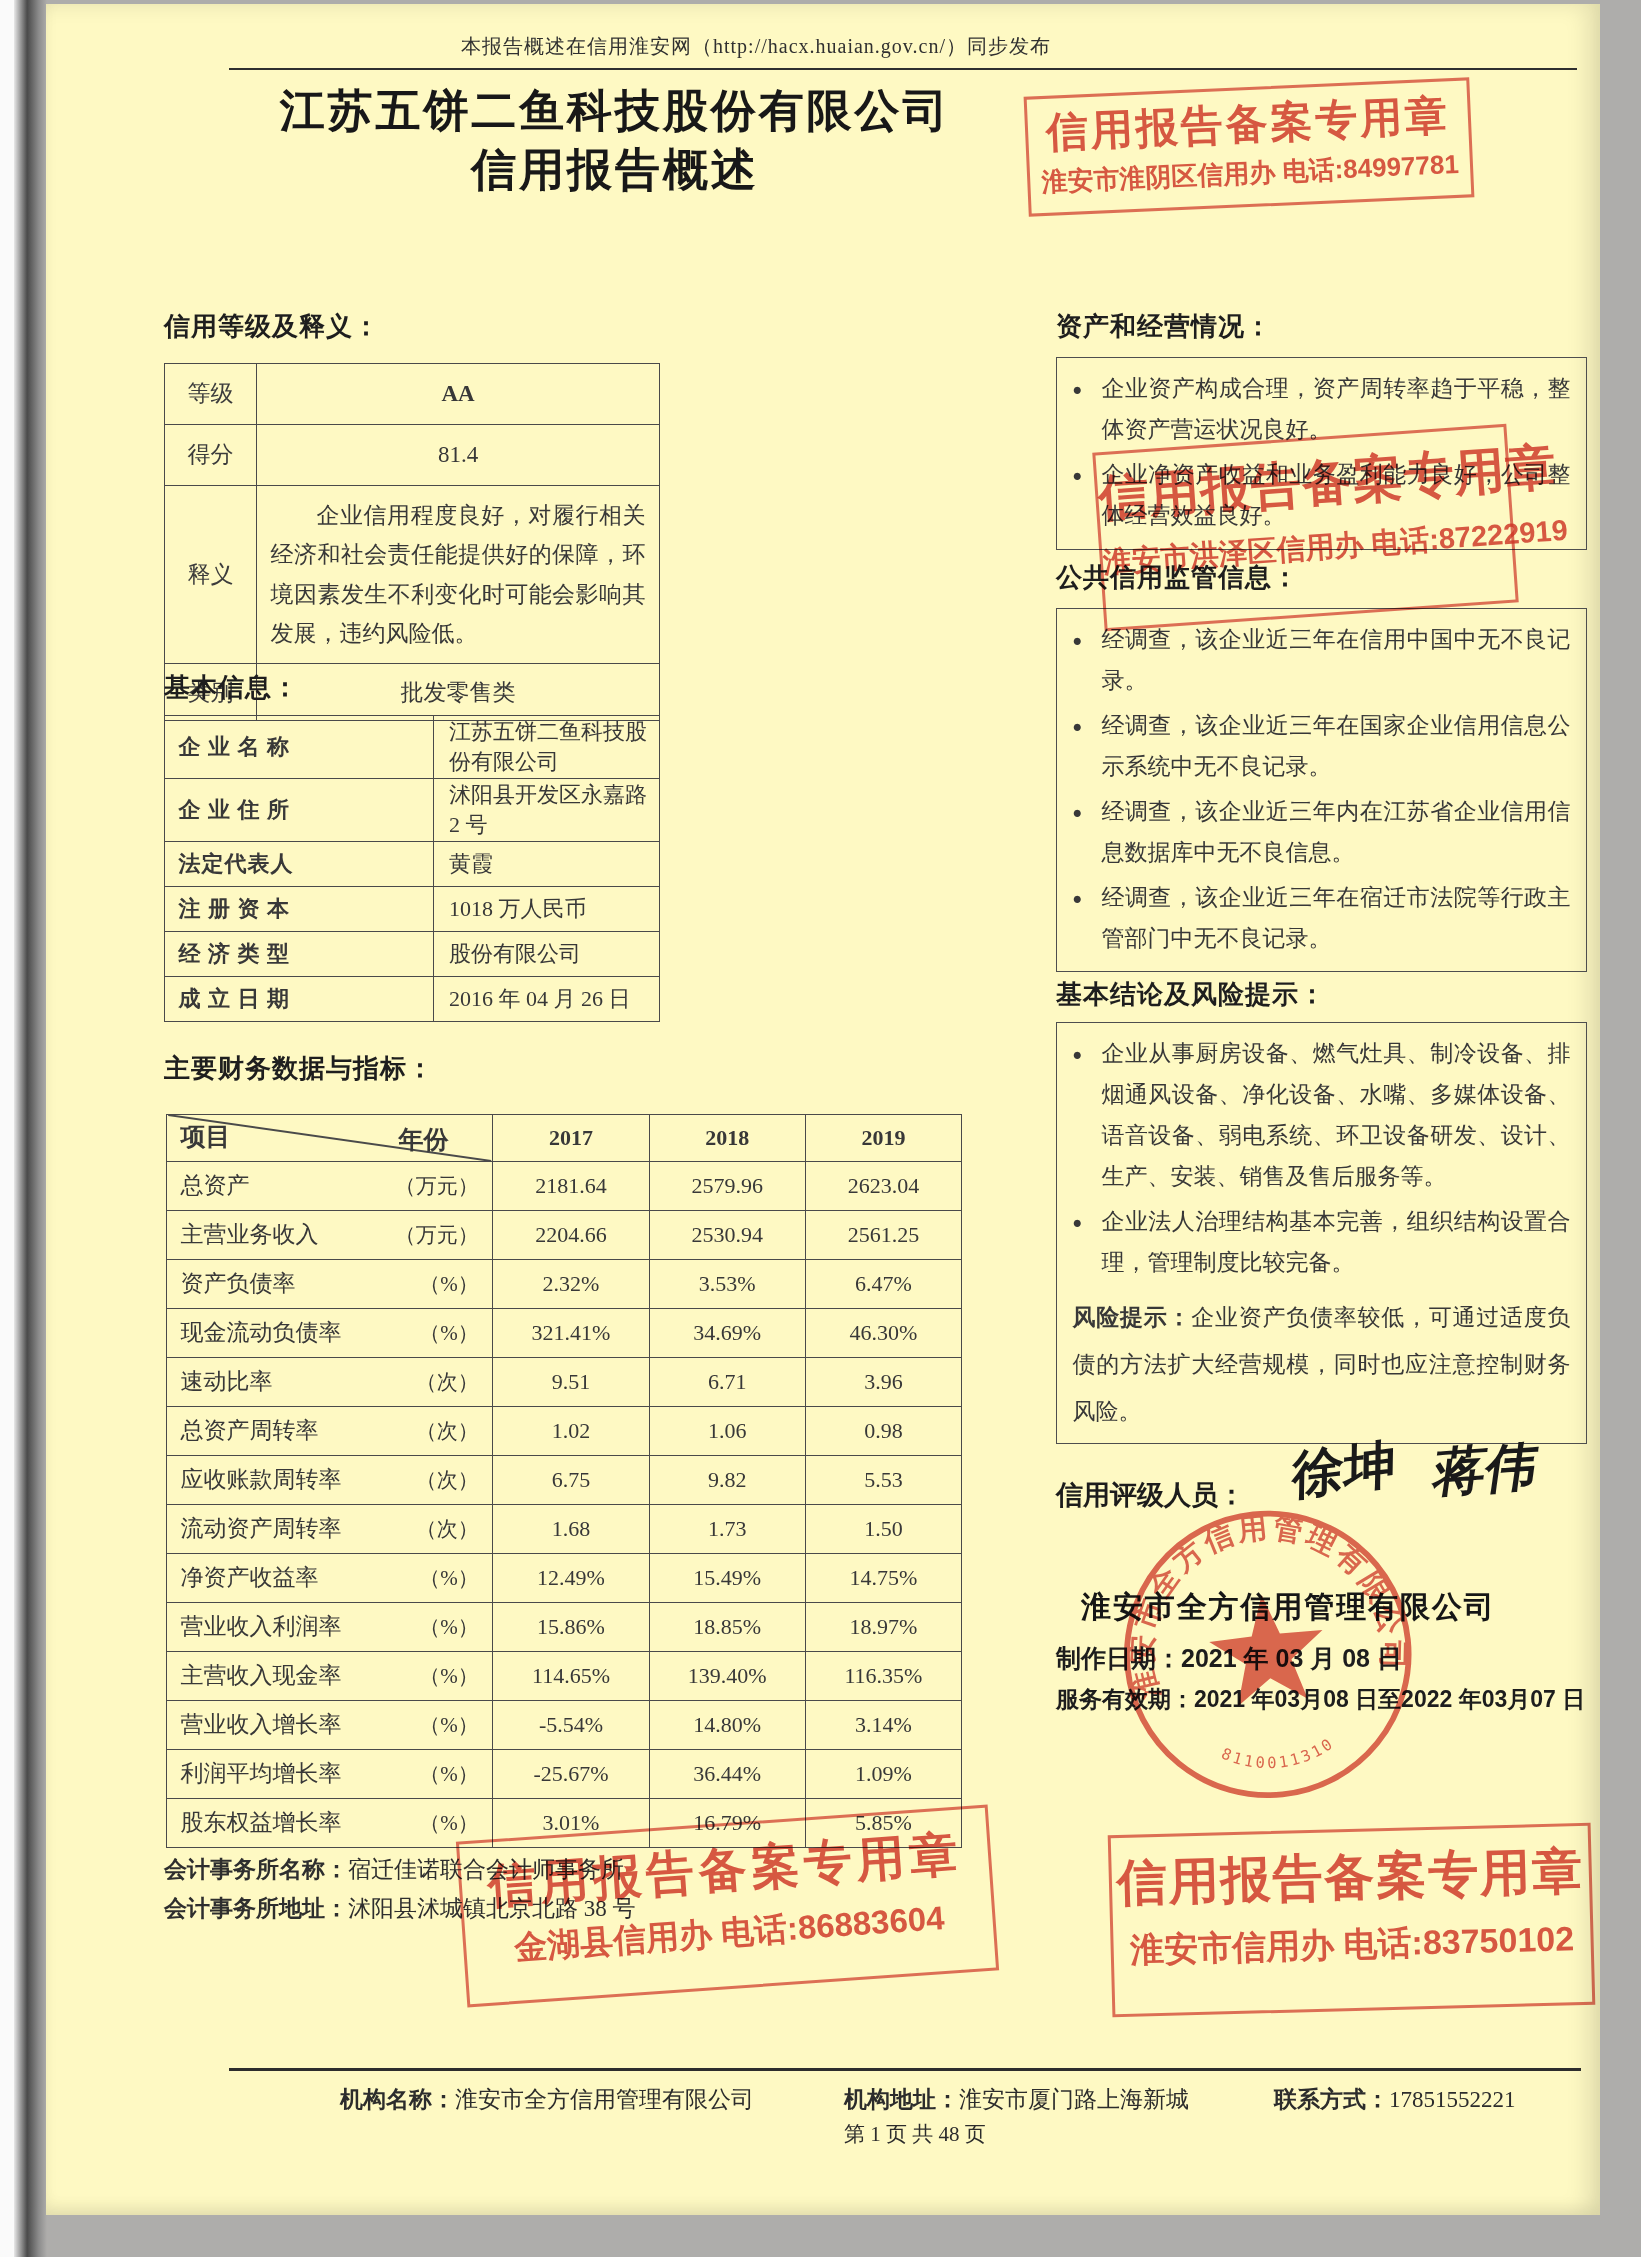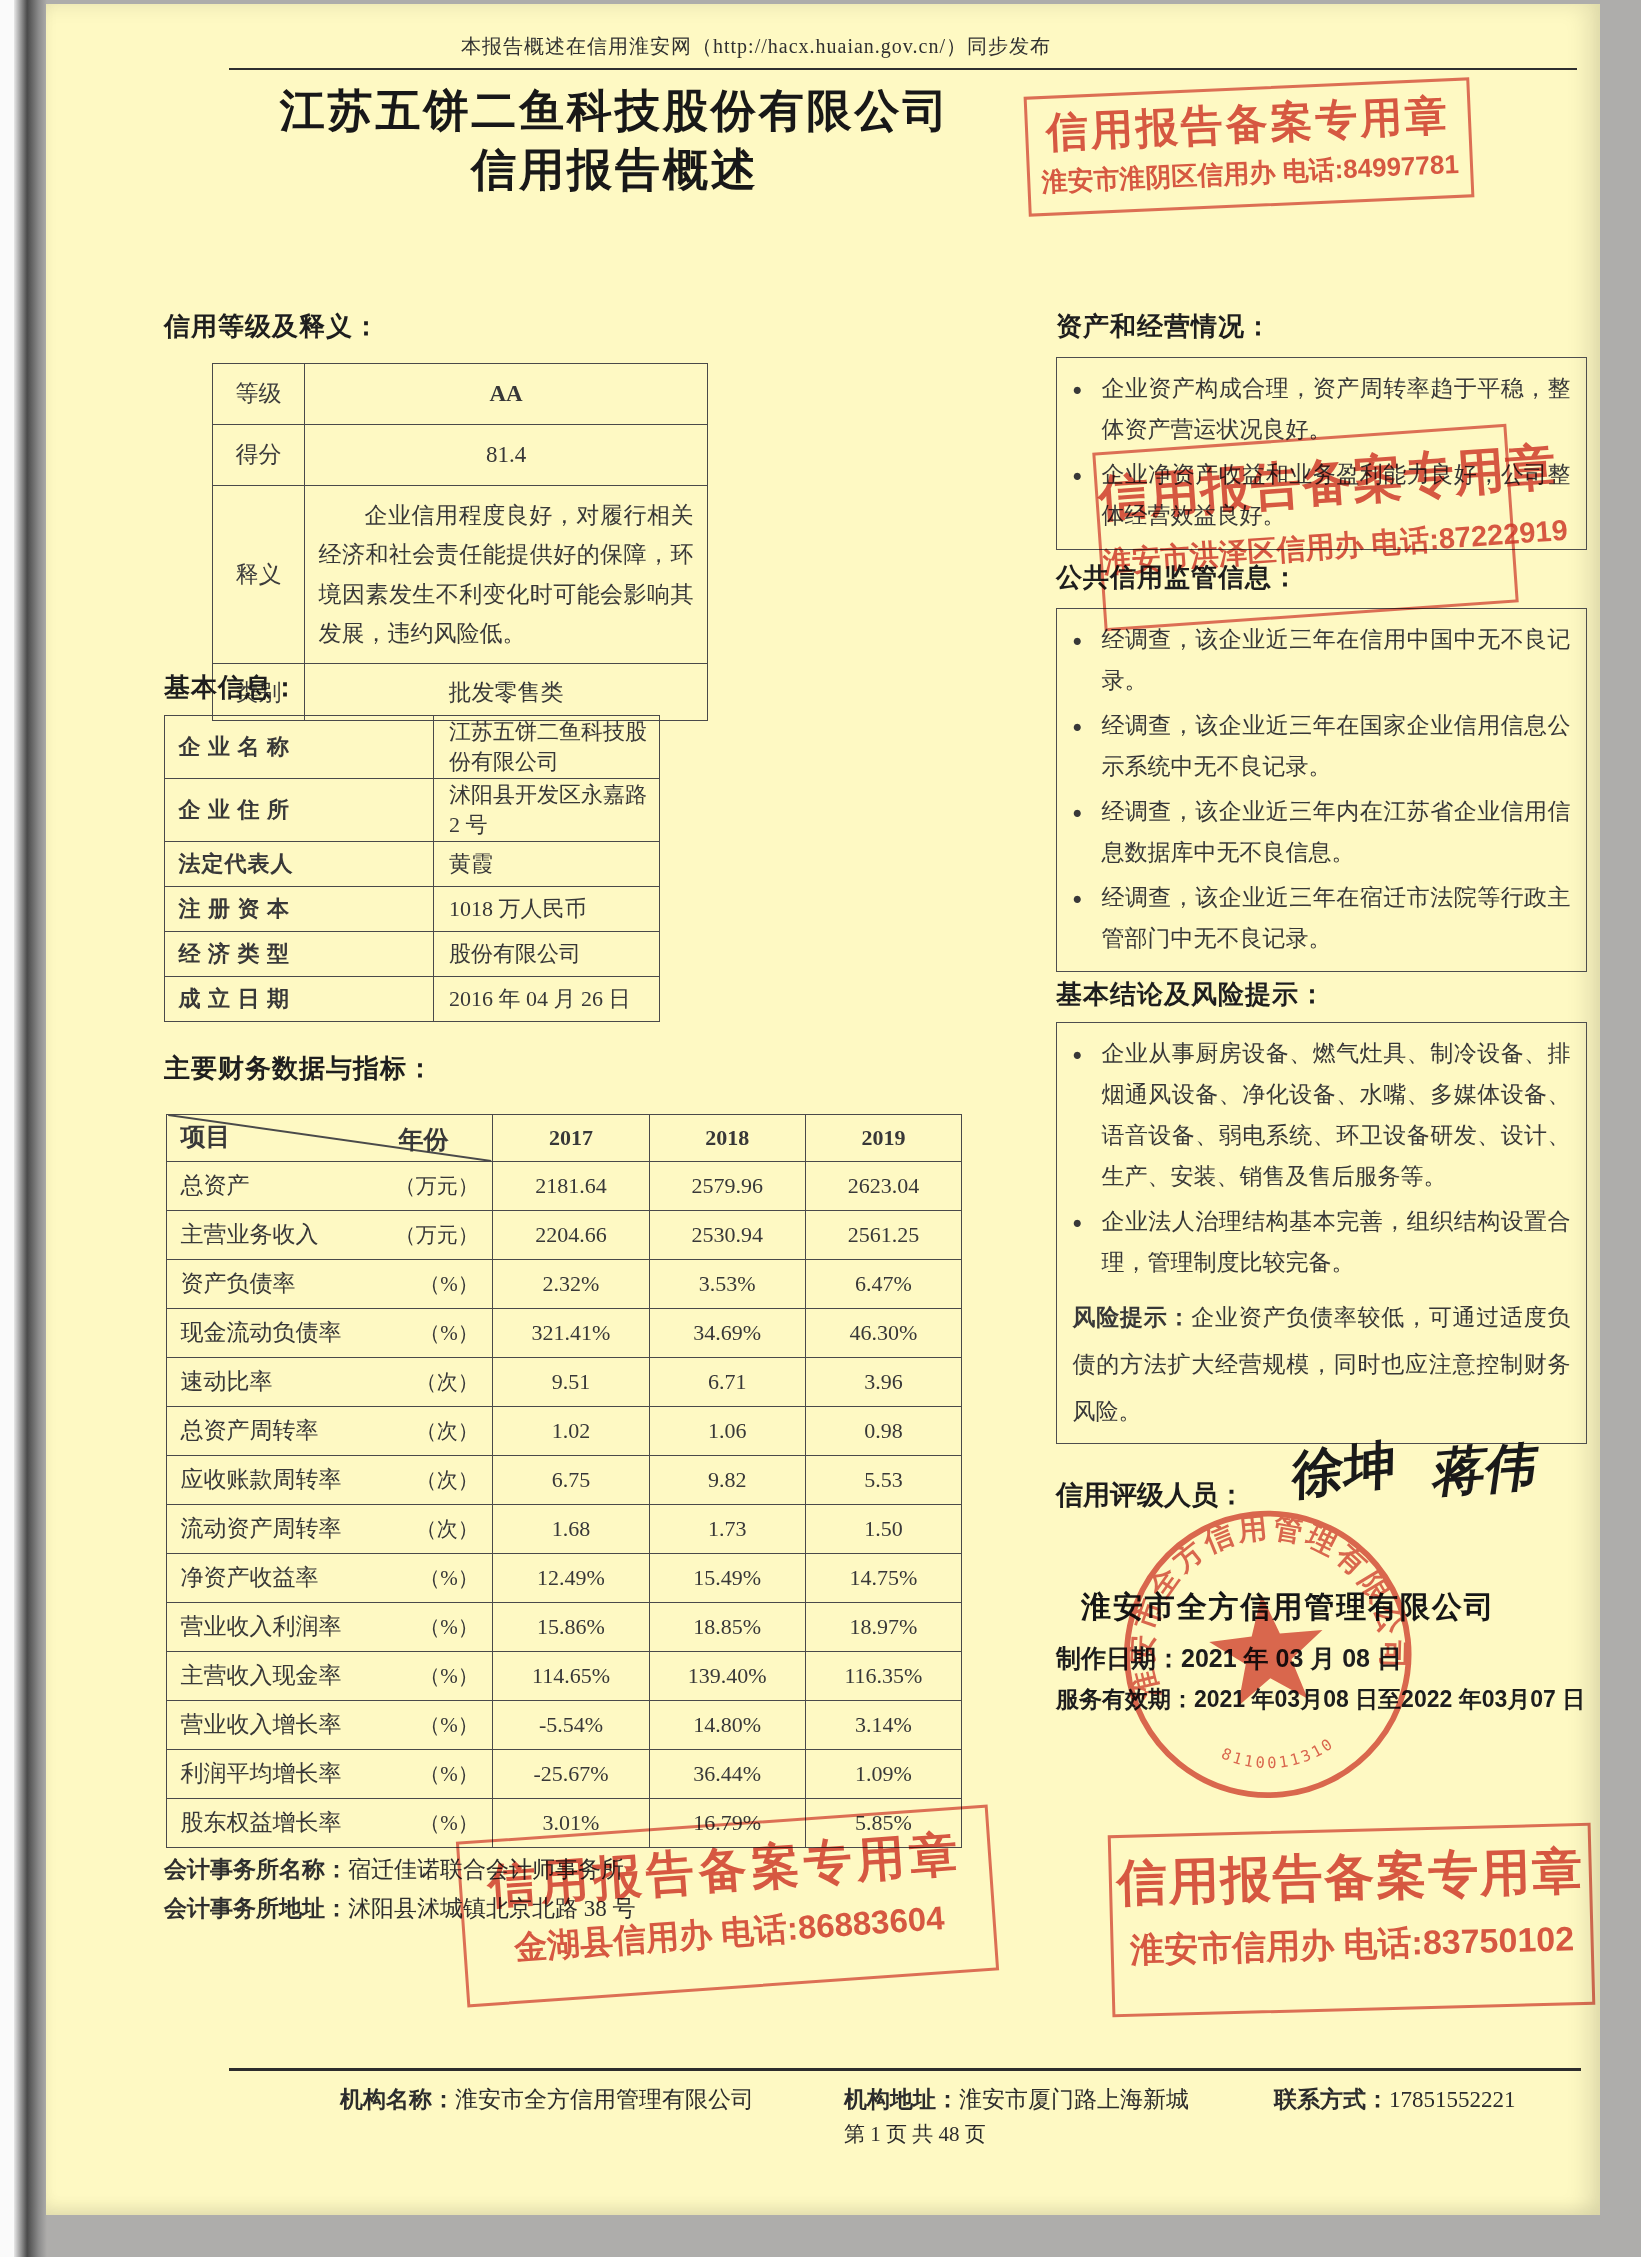--- a/index.html
+++ b/index.html
@@ -90,21 +90,21 @@
 
   <div class="abs hdr-note">本报告概述在信用淮安网（http://hacx.huaian.gov.cn/）同步发布</div>
   <div class="abs hdr-rule"></div>
 
   <div class="abs title">
     <div>江苏五饼二鱼科技股份有限公司</div>
     <div>信用报告概述</div>
   </div>
 
   <div class="abs sec-h" style="left:118px;top:305px;">信用等级及释义：</div>
-  <table class="abs rating-tbl" style="left:118px;top:359px;margin-left:48px;">
+  <table class="abs rating-tbl" style="left:118px;top:359px;">
     <tbody>
         <tr>
       <td class="lbl-cell" style="height:58px;">等级</td>
       <td class="val-center val-aa">AA</td>
     </tr>
     <tr>
       <td class="lbl-cell" style="height:58px;">得分</td>
       <td class="val-center">81.4</td>
     </tr>
     <tr>

